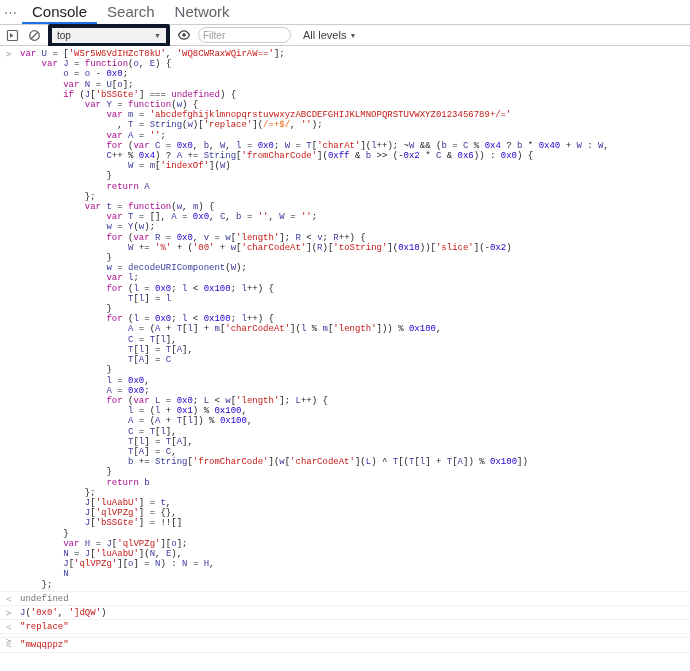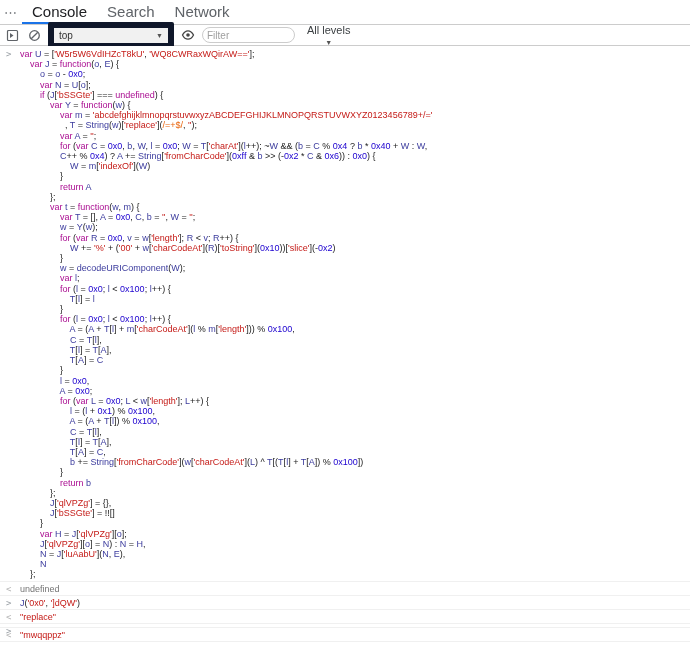--- a/index.html
+++ b/index.html
@@ -11,42 +11,42 @@
   .more-dots{width:22px;display:flex;align-items:center;justify-content:center;
              color:#5f6368;font-size:13px;letter-spacing:1px;cursor:pointer;}
   .tab{display:flex;align-items:center;padding:0 10px;font-size:15px;color:#5f6368;
        cursor:pointer;box-sizing:border-box;border-bottom:2px solid transparent;margin-top:0;}
   .tab.active{color:#202124;border-bottom:2px solid #1a73e8;}
 
   
   .toolbar{height:20px;border-bottom:1px solid #ccc;display:flex;align-items:center;
            padding:0 4px;gap:6px;background:#fff;}
   .tbtn{width:16px;height:16px;display:flex;align-items:center;justify-content:center;cursor:pointer;}
-  .ctx-select{width:104px;height:15px;background:#f1f1f1;border:6px solid #0f172a;border-radius:2px;
+  .ctx-select{width:104px;height:15px;background:#f1f1f1;border:4px solid #0f172a;border-radius:2px;
               display:flex;align-items:center;justify-content:space-between;padding:0 5px;
               font-size:10px;color:#333;cursor:pointer;}
   .ctx-select .arrow{font-size:7px;color:#555;}
   .filter-input{width:83px;height:14px;border:1px solid #ccc;border-radius:8px;font-size:10px;
                 padding:0 4px;color:#333;outline:none;font-family:"Liberation Sans",sans-serif;}
   .filter-input::placeholder{color:#9e9e9e;}
-  .levels{display:flex;align-items:center;gap:3px;font-size:11px;color:#3c4043;cursor:pointer;margin-left:6px;flex-direction:column;}
+  .levels{display:flex;align-items:center;gap:3px;font-size:11px;color:#3c4043;cursor:pointer;margin-left:6px;}
   .levels .arrow{font-size:7px;color:#555;}
 
   
   .console{position:relative;height:625px;overflow:hidden;background:#fff;}
   .watermark{position:absolute;left:10px;top:614px;font-size:68px;font-weight:800;
              color:#ccd7cc;letter-spacing:5px;z-index:0;font-family:"Liberation Sans",sans-serif;
              user-select:none;}
   .entry{position:relative;padding:2px 0 1px 0;border-bottom:1px solid #f0f0f0;z-index:1;}
   .entry.first{padding-top:3px;border-bottom:1px solid #f0f0f0;}
   .prompt{position:absolute;left:6px;top:2px;font-family:"DejaVu Sans Mono",monospace;
           font-size:9px;line-height:10.2px;color:#9aa0a6;}
   .entry.first .prompt{top:3px;}
   .prompt.result-arrow{color:#b6b6b6;}
-  .code{margin-left:20px;font-family:Liberation Sans, sans-serif;font-size:9px;
+  .code{margin-left:20px;font-family:Liberation Mono, monospace;font-size:9px;
         line-height:10.2px;color:#212121;}
   .code-line{white-space:pre;}
   .kw{color:#aa0d91;}
   .str{color:#c41a16;}
   .num{color:#1c00cf;}
   .id{color:#3b3b9d;}
   .rex{color:#e8640c;}
   .undef{color:#757575;}
 </style>
 </head>
@@ -134,26 +134,27 @@
         <div class="code-line">                <span class="kw">for</span> (<span class="kw">var</span> <span class="id">L</span> = <span class="num">0x0</span>; <span class="id">L</span> &lt; <span class="id">w</span>[<span class="str">'length'</span>]; <span class="id">L</span>++) {</div>
         <div class="code-line">                    <span class="id">l</span> = (<span class="id">l</span> + <span class="num">0x1</span>) % <span class="num">0x100</span>,</div>
         <div class="code-line">                    <span class="id">A</span> = (<span class="id">A</span> + <span class="id">T</span>[<span class="id">l</span>]) % <span class="num">0x100</span>,</div>
         <div class="code-line">                    <span class="id">C</span> = <span class="id">T</span>[<span class="id">l</span>],</div>
         <div class="code-line">                    <span class="id">T</span>[<span class="id">l</span>] = <span class="id">T</span>[<span class="id">A</span>],</div>
         <div class="code-line">                    <span class="id">T</span>[<span class="id">A</span>] = <span class="id">C</span>,</div>
         <div class="code-line">                    <span class="id">b</span> += <span class="id">String</span>[<span class="str">'fromCharCode'</span>](<span class="id">w</span>[<span class="str">'charCodeAt'</span>](<span class="id">L</span>) ^ <span class="id">T</span>[(<span class="id">T</span>[<span class="id">l</span>] + <span class="id">T</span>[<span class="id">A</span>]) % <span class="num">0x100</span>])</div>
         <div class="code-line">                }</div>
         <div class="code-line">                <span class="kw">return</span> <span class="id">b</span></div>
         <div class="code-line">            };</div>
+        <div class="code-line">            <span class="id">J</span>[<span class="str">'luAabU'</span>] = <span class="id">t</span>,</div>
         <div class="code-line">            <span class="id">J</span>[<span class="str">'qlVPZg'</span>] = {},</div>
         <div class="code-line">            <span class="id">J</span>[<span class="str">'bSSGte'</span>] = !![]</div>
         <div class="code-line">        }</div>
         <div class="code-line">        <span class="kw">var</span> <span class="id">H</span> = <span class="id">J</span>[<span class="str">'qlVPZg'</span>][<span class="id">o</span>];</div>
+        <div class="code-line">        <span class="id">N</span> = <span class="id">J</span>[<span class="str">'luAabU'</span>](<span class="id">N</span>, <span class="id">E</span>),</div>
         <div class="code-line">        <span class="id">J</span>[<span class="str">'qlVPZg'</span>][<span class="id">o</span>] = <span class="id">N</span>) : <span class="id">N</span> = <span class="id">H</span>,</div>
-        <div class="code-line">        <span class="id">N</span> = <span class="id">J</span>[<span class="str">'luAabU'</span>](<span class="id">N</span>, <span class="id">E</span>),</div>
         <div class="code-line">        <span class="id">N</span></div>
         <div class="code-line">    };</div>
       </div>
   </div>
 
   <div id="entries-bottom">
       <div class="entry">
         <span class="prompt result-arrow">&lt;</span>
         <div class="code code-line"><span class="undef">undefined</span></div>
       </div>

